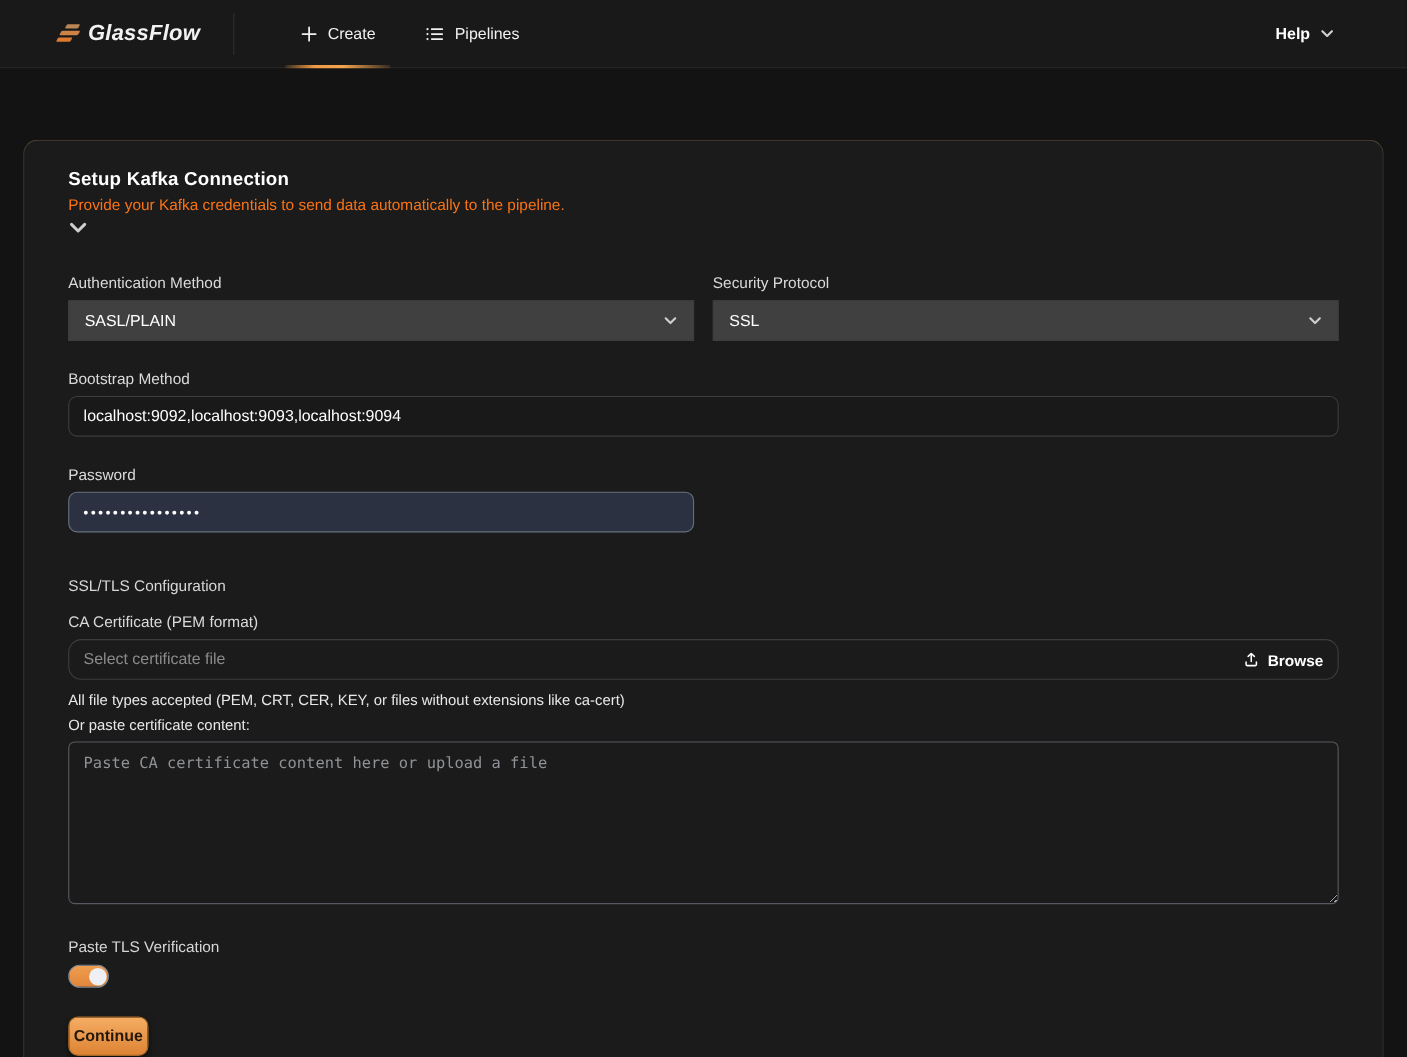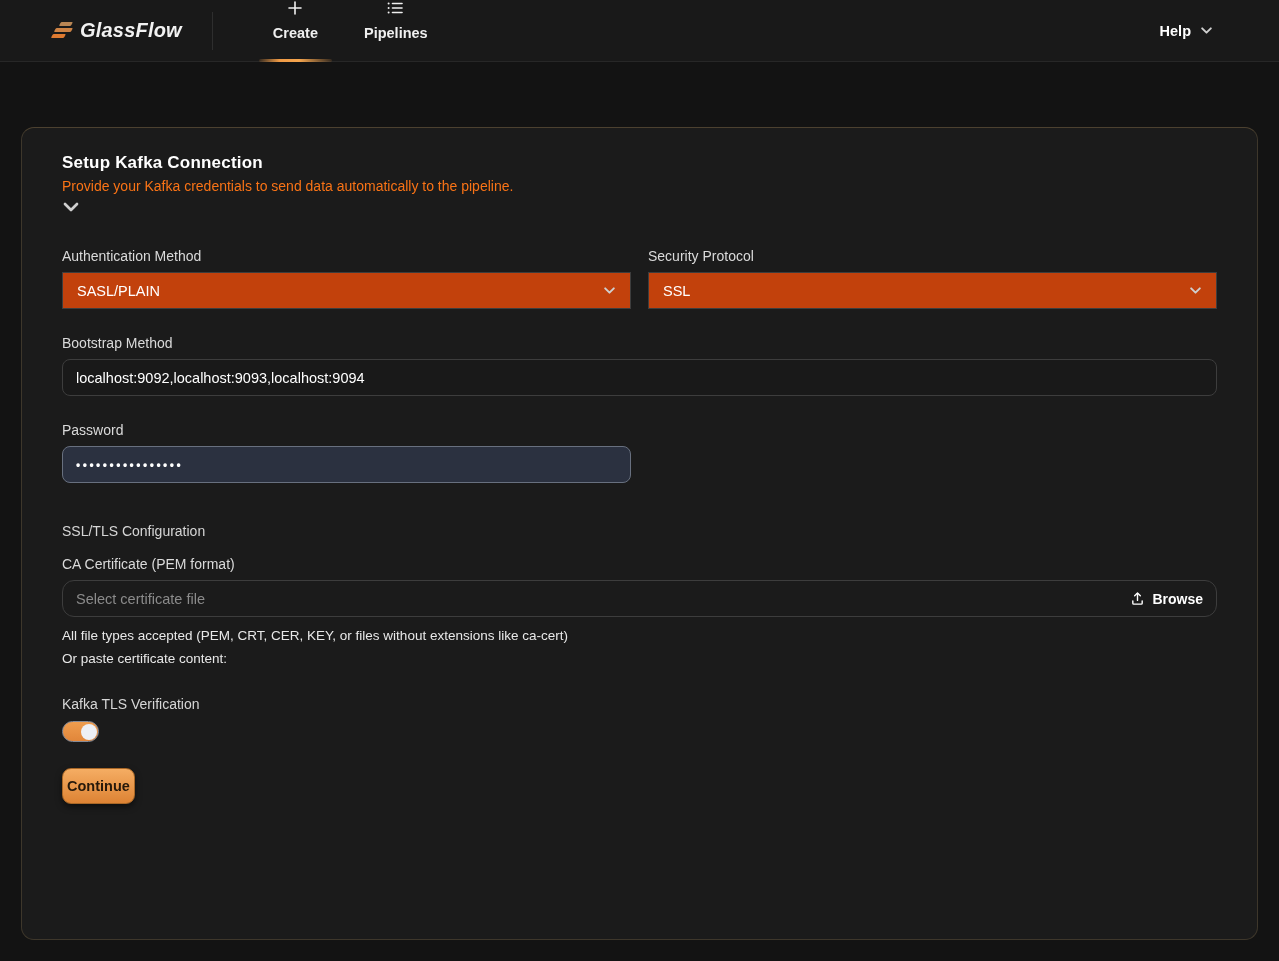--- a/index.html
+++ b/index.html
@@ -9,39 +9,39 @@
   .navbar { height:62px; display:flex; align-items:center; background:#191919; border-bottom:1px solid #272727; padding:0 66px 0 52px; }
   .brand { display:flex; align-items:center; gap:8px; cursor:pointer; }
   .logo-bars { display:flex; flex-direction:column; gap:2.5px; padding-bottom:1px; }
   .logo-bars i { display:block; height:3.6px; border-radius:1px; transform:skewX(-28deg); }
   .logo-bars i:nth-child(1) { width:12px; margin-left:8px; background:#b98654; }
   .logo-bars i:nth-child(2) { width:17px; margin-left:3px; background:#cd8345; }
   .logo-bars i:nth-child(3) { width:13px; margin-left:0;  background:#de7a30; }
   .brand-text { font-size:20px; font-weight:700; font-style:italic; color:#f2f2f2; letter-spacing:.2px; }
   .nav-divider { width:1px; height:38px; background:#2e2e2e; margin-left:30px; }
   .nav-tabs { display:flex; margin-left:46px; height:100%; gap:18px; }
-  .nav-tab { position:relative; display:flex; align-items:center; gap:9px; padding:0 14px; color:#f0f0f0; font-weight:700; font-size:14.5px; cursor:pointer; height:100%;flex-direction:column; }
+  .nav-tab { position:relative; display:flex; align-items:center; gap:9px; padding:0 14px; color:#f0f0f0; font-weight:400; font-size:14.5px; cursor:pointer; height:100%; }
   .nav-tab.active::after { content:""; position:absolute; left:0; right:0; bottom:-1px; height:3px; border-radius:2px;
       background:linear-gradient(90deg, rgba(240,154,69,.12), #ef9a45 28%, #f5a54e 55%, rgba(240,154,69,.12)); }
   .nav-help { margin-left:auto; display:flex; align-items:center; gap:9px; color:#ffffff; font-weight:700; font-size:14.5px; cursor:pointer; }
   .icon-stroke { stroke:#f0f0f0; stroke-width:1.6; fill:none; stroke-linecap:round; stroke-linejoin:round; }
   .chev-svg { stroke:#cfcfcf; stroke-width:1.8; fill:none; stroke-linecap:round; stroke-linejoin:round; }
 
   
   .card { margin:65px 21px 0; min-height:813px; background:#1b1b1b; border:1px solid #3e372b; border-top-color:#4c4130; border-radius:13px; padding:25px 40px 38px; }
   .card-header { display:flex; justify-content:space-between; align-items:flex-start;flex-direction:column; }
   .card-title { font-size:17px; font-weight:700; color:#ffffff; letter-spacing:.2px; }
   .card-sub { font-size:14px; color:#f97316; margin-top:5px; }
   .collapse-chevron { margin-top:4px; cursor:pointer; }
 
   .grid2 { display:grid; grid-template-columns:1fr 1fr; column-gap:17px; }
   .mt-28 { margin-top:28px; } .mt-26 { margin-top:26px; } .mt-40 { margin-top:40px; }
   .label { font-size:14px; color:#dadada; margin-bottom:8px; display:block; }
 
-  .select { height:37px; background:#c2410c; border:1px solid #3d3d3d; border-radius:0; display:flex; align-items:center; justify-content:space-between; padding:0 14px; color:#ffffff; font-size:14.5px; font-weight:500; cursor:pointer; }
+  .select { height:37px; background:#404040; border:1px solid #3d3d3d; border-radius:0; display:flex; align-items:center; justify-content:space-between; padding:0 14px; color:#ffffff; font-size:14.5px; font-weight:500; cursor:pointer; }
 
   .text-input { width:100%; height:37px; background:#191919; border:1px solid #3d3d3d; border-radius:8px; color:#ffffff; font-size:14.5px; font-weight:500; padding:17px 13px; font-family:inherit; outline:none; }
   .slate { background:#2b3140; border:1px solid #68707f; }
   .pw { font-size:12px; letter-spacing:2.5px; font-weight:700; }
 
   .section-label { font-size:14px; color:#d6d6d6; }
 
   .file-row { height:37px; border:1px solid #3d3d3d; border-radius:12px; display:flex; align-items:center; padding:0 13px; margin-top:8px; background:#1b1b1b; }
   .file-placeholder { color:#8b8b8b; font-size:14.5px; flex:1; }
   .browse-btn { display:flex; align-items:center; gap:7px; color:#ffffff; font-weight:700; font-size:14px; background:none; border:none; cursor:pointer; font-family:inherit; }
@@ -167,26 +167,27 @@
               <path d="M3 10.5v2.5a1 1 0 0 0 1 1h8a1 1 0 0 0 1-1v-2.5"></path>
               <path d="M8 10V2.5"></path>
                 <path d="M5 5l3-2.8L11 5"></path>
             </g>
           </svg>
           <span>Browse</span>
         </button>
       </div>
       <div class="help-text">All file types accepted (PEM, CRT, CER, KEY, or files without extensions like ca-cert)</div>
       <div class="paste-label">Or paste certificate content:</div>
+      <textarea class="cert-textarea" placeholder="Paste CA certificate content here or upload a file" style=""></textarea>
     </div>
   </div>
 
   
   <div style="margin-top:30px;">
-    <div class="section-label">Kafka TLS Verification</div>
+    <div class="section-label">Paste TLS Verification</div>
     <div class="toggle">
       <span class="knob"></span>
     </div>
   </div>
 
   
   <button class="continue-btn">Continue</button>
 
 </main>
 

